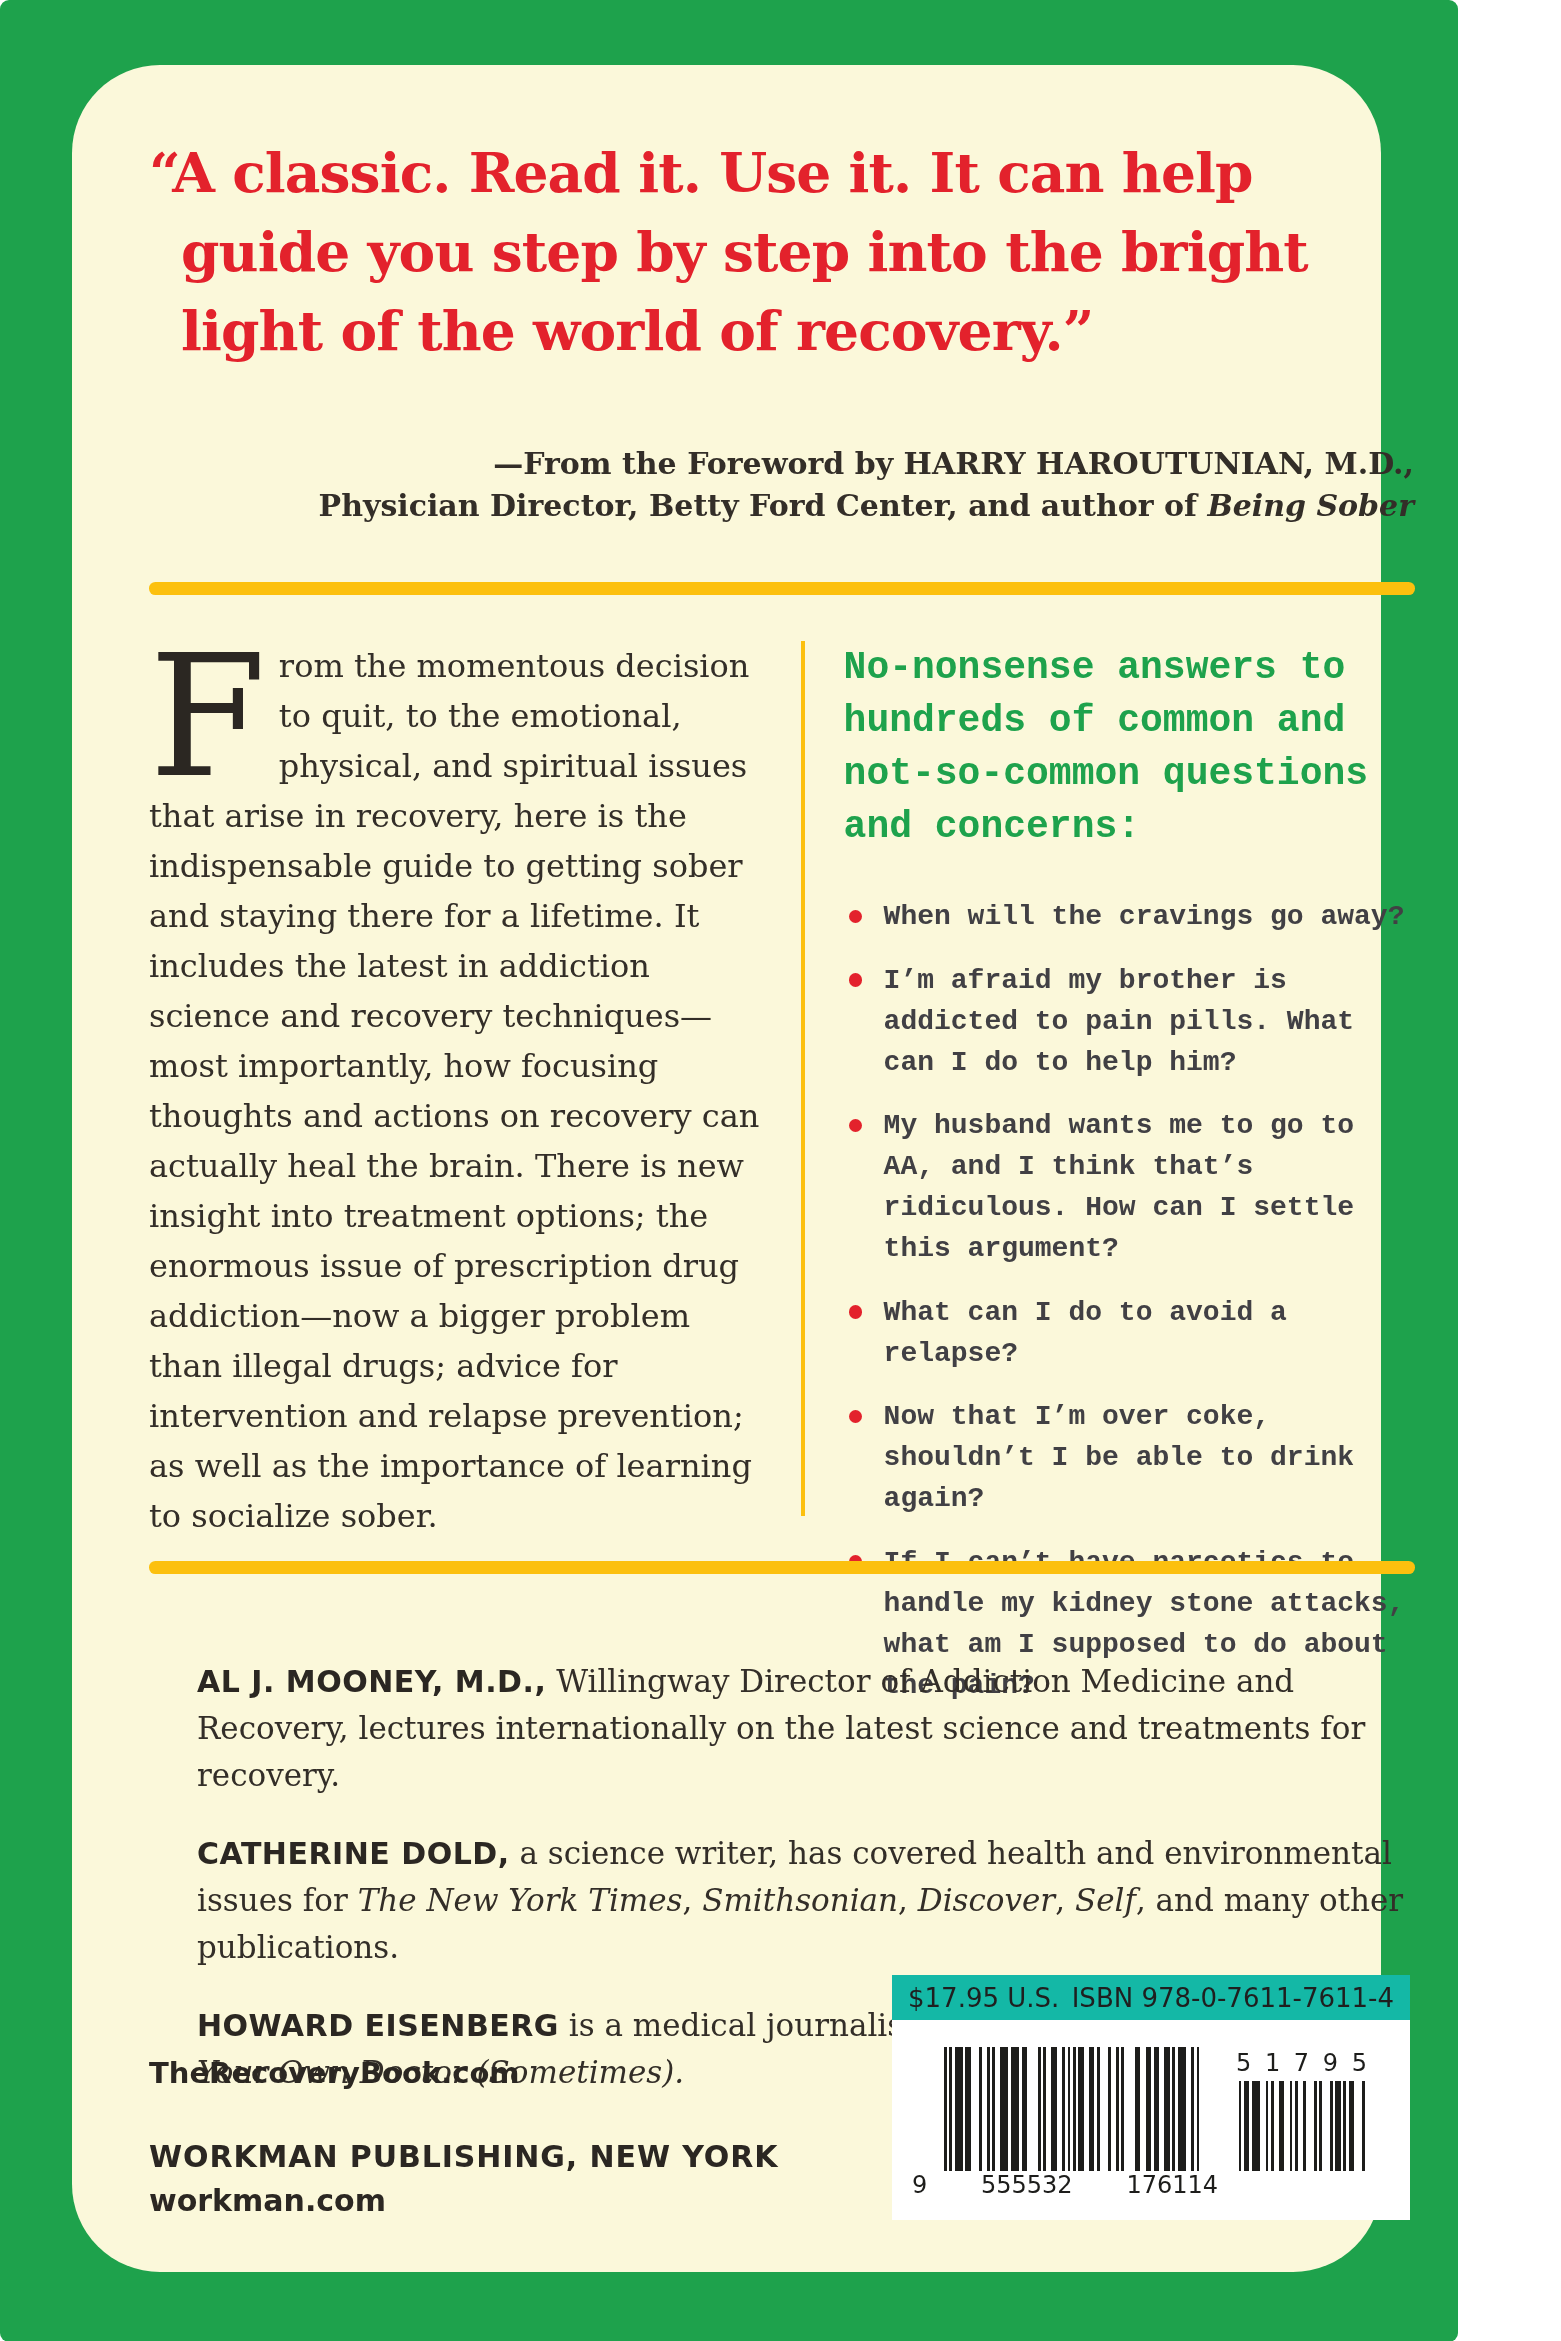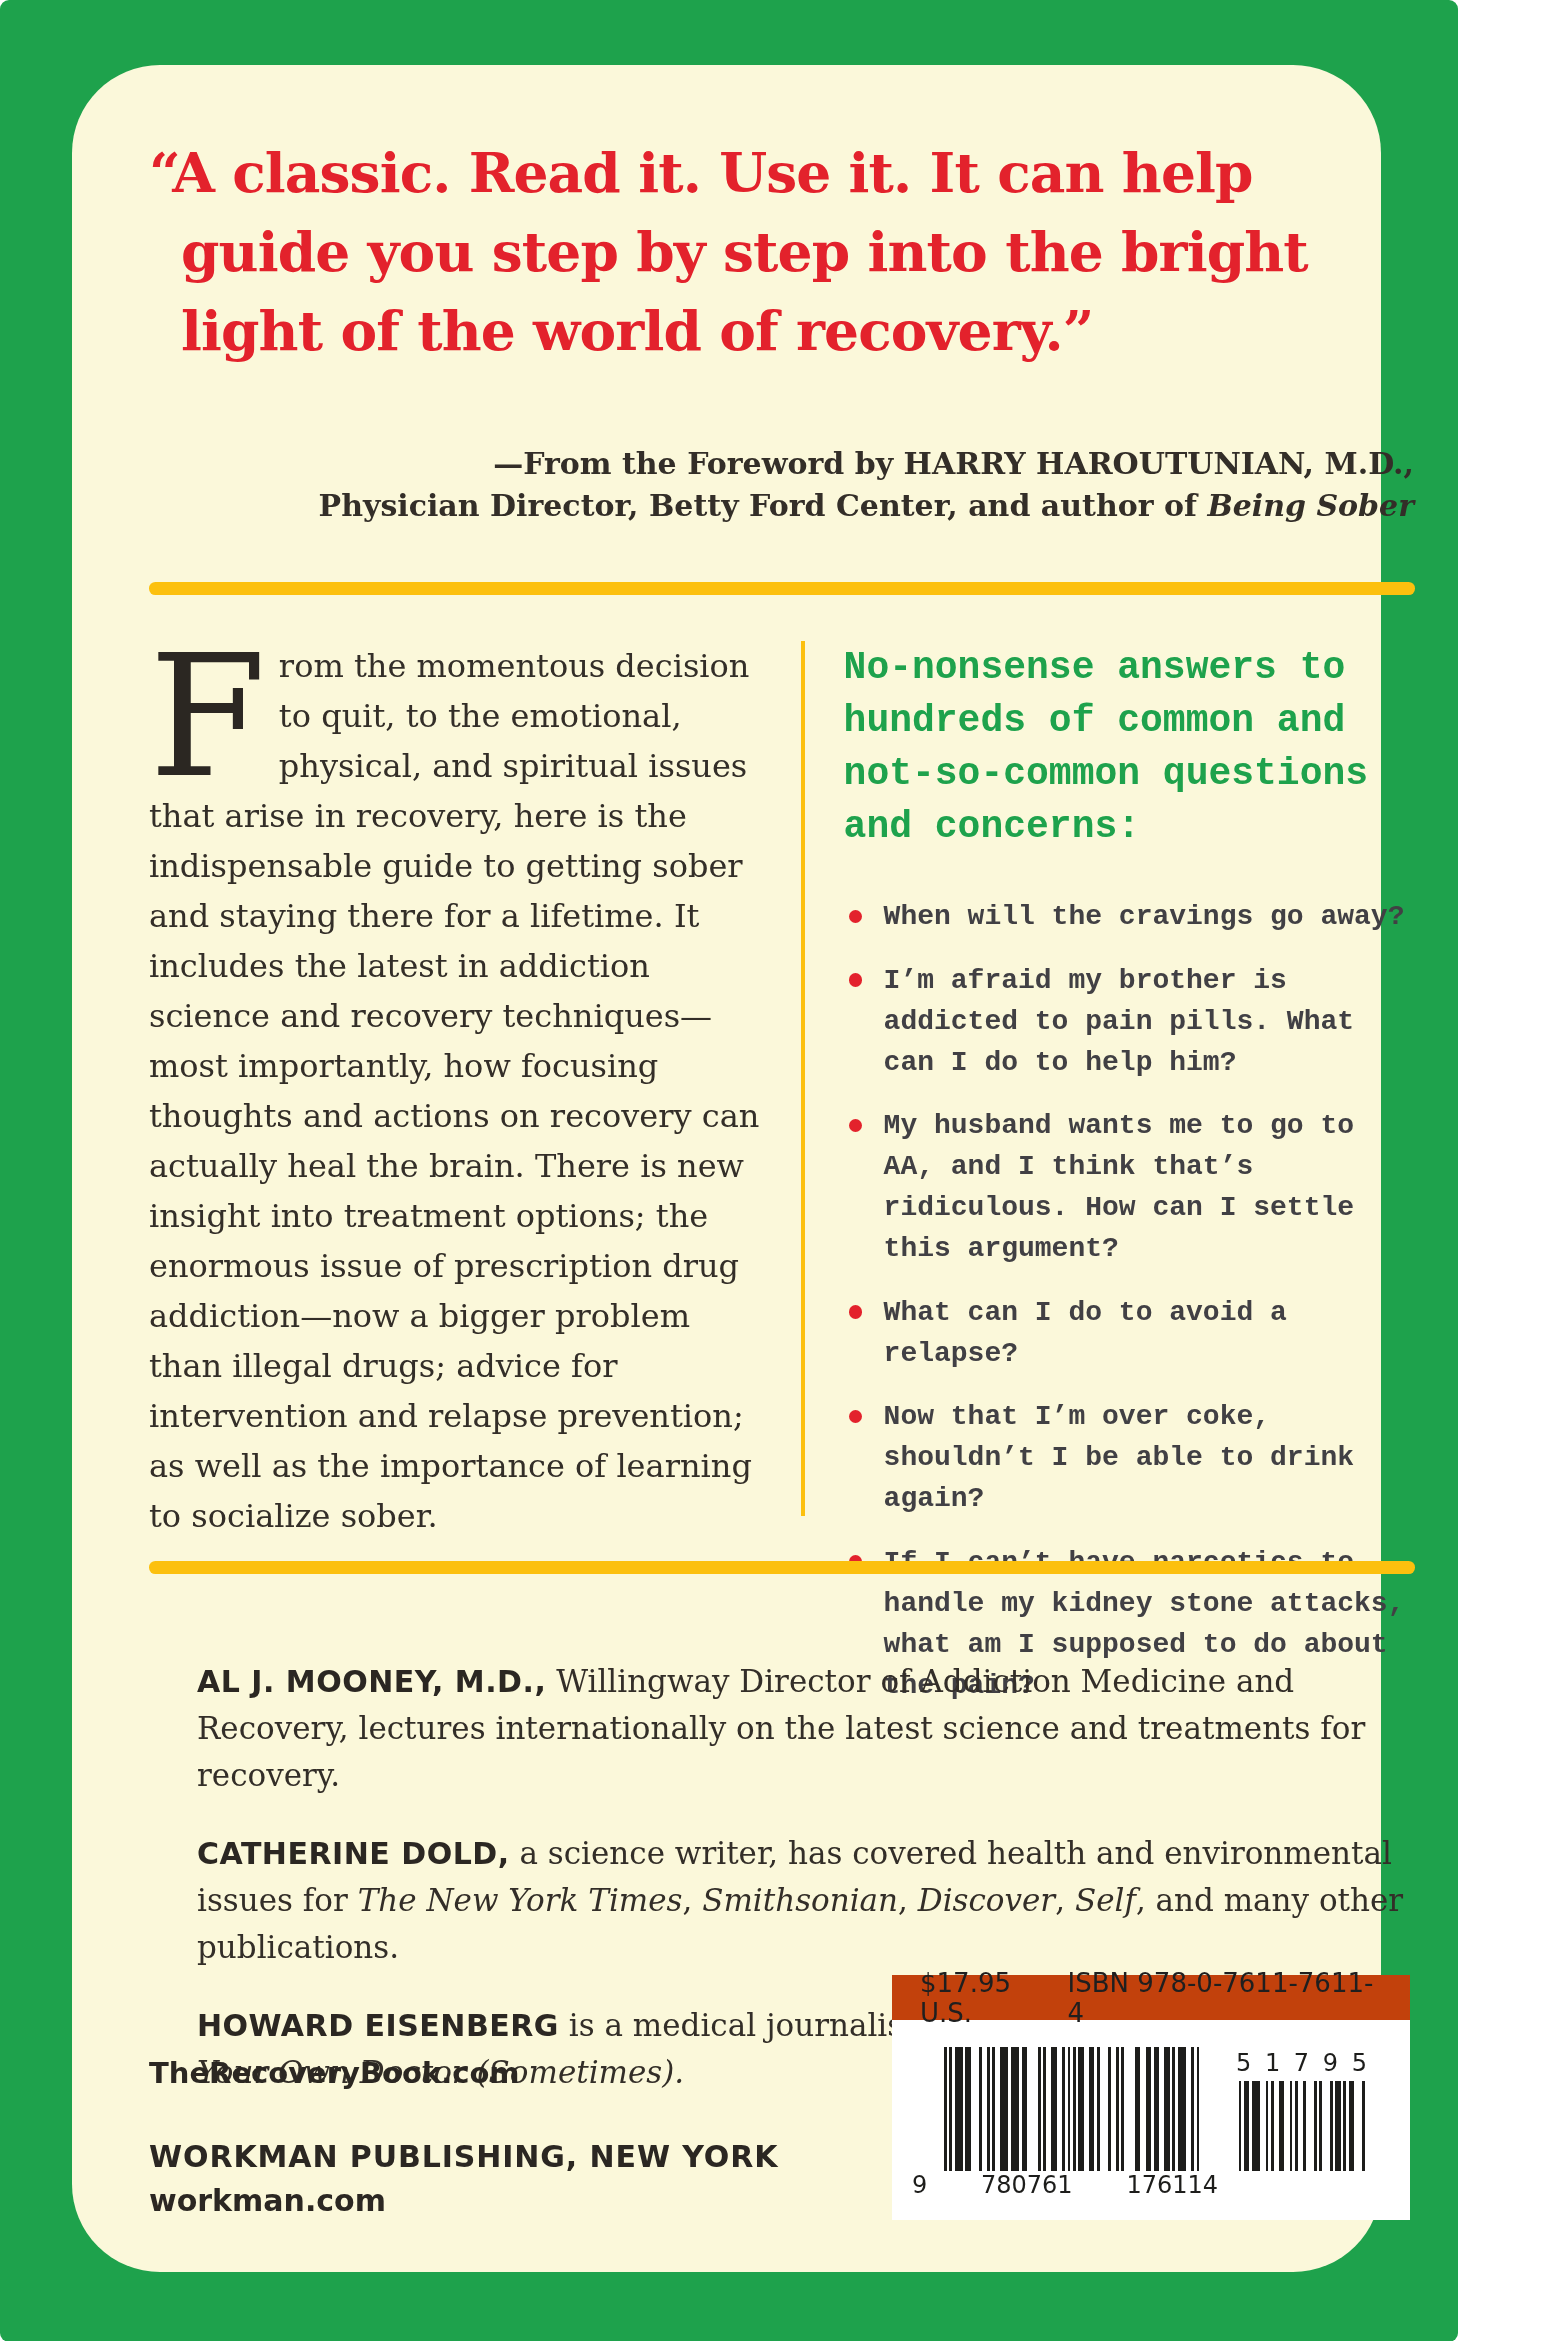--- a/index.html
+++ b/index.html
@@ -43,22 +43,22 @@
 
   
   .footer-left{position:absolute;left:149px;top:2056px;
                font-family:"DejaVu Sans","Liberation Sans",sans-serif;color:#2b2722;}
   .site{font-weight:bold;font-size:29px;margin-bottom:49px;}
   .publisher{font-weight:bold;font-size:30px;letter-spacing:0.9px;margin-bottom:9px;}
   .publisher-site{font-weight:bold;font-size:30px;}
 
   
   .barcode-box{position:absolute;left:892px;top:1975px;width:518px;height:245px;background:#ffffff;}
-  .price-strip{height:45px;background:#c2410c;display:flex;justify-content:space-between;
-               align-items:center;padding:0 28px;font-family:"DejaVu Sans","Liberation Sans",sans-serif;
+  .price-strip{height:45px;background:#14b8a6;display:flex;justify-content:space-between;
+               align-items:center;padding:0 16px;font-family:"DejaVu Sans","Liberation Sans",sans-serif;
                font-size:26px;color:#1f1f1f;}
   .bars{display:flex;align-items:stretch;}
   .bars .b{background:#1d1d1b;}
   .main-bars{position:absolute;left:52px;top:72px;height:124px;}
   .main-digits{position:absolute;left:20px;top:196px;width:306px;
                font-family:"DejaVu Sans","Liberation Sans",sans-serif;font-size:24px;color:#1d1d1b;
                display:flex;justify-content:space-between;}
   .addon-digits{position:absolute;left:344px;top:74px;width:131px;
                 font-family:"DejaVu Sans","Liberation Sans",sans-serif;font-size:24px;color:#1d1d1b;
                 display:flex;justify-content:space-between;}
@@ -181,21 +181,21 @@
         <div class="b" style="width: 2.7px;"></div>
         <div style="width: 2.7px;"></div>
         <div class="b" style="width: 8px;"></div>
         <div style="width: 5.4px;"></div>
         <div class="b" style="width: 2.7px;"></div>
         <div style="width: 2.7px;"></div>
         <div class="b" style="width: 2.7px;"></div>
       </div>
     <div class="main-digits">
       <span>9</span>
-      <span>780761</span>
+      <span>555532</span>
       <span>176114</span>
     </div>
     <div class="addon-digits">
       <span>5</span>
       <span>1</span>
       <span>7</span>
       <span>9</span>
       <span>5</span>
     </div>
     <div class="bars addon-bars" id="addon-bars">

